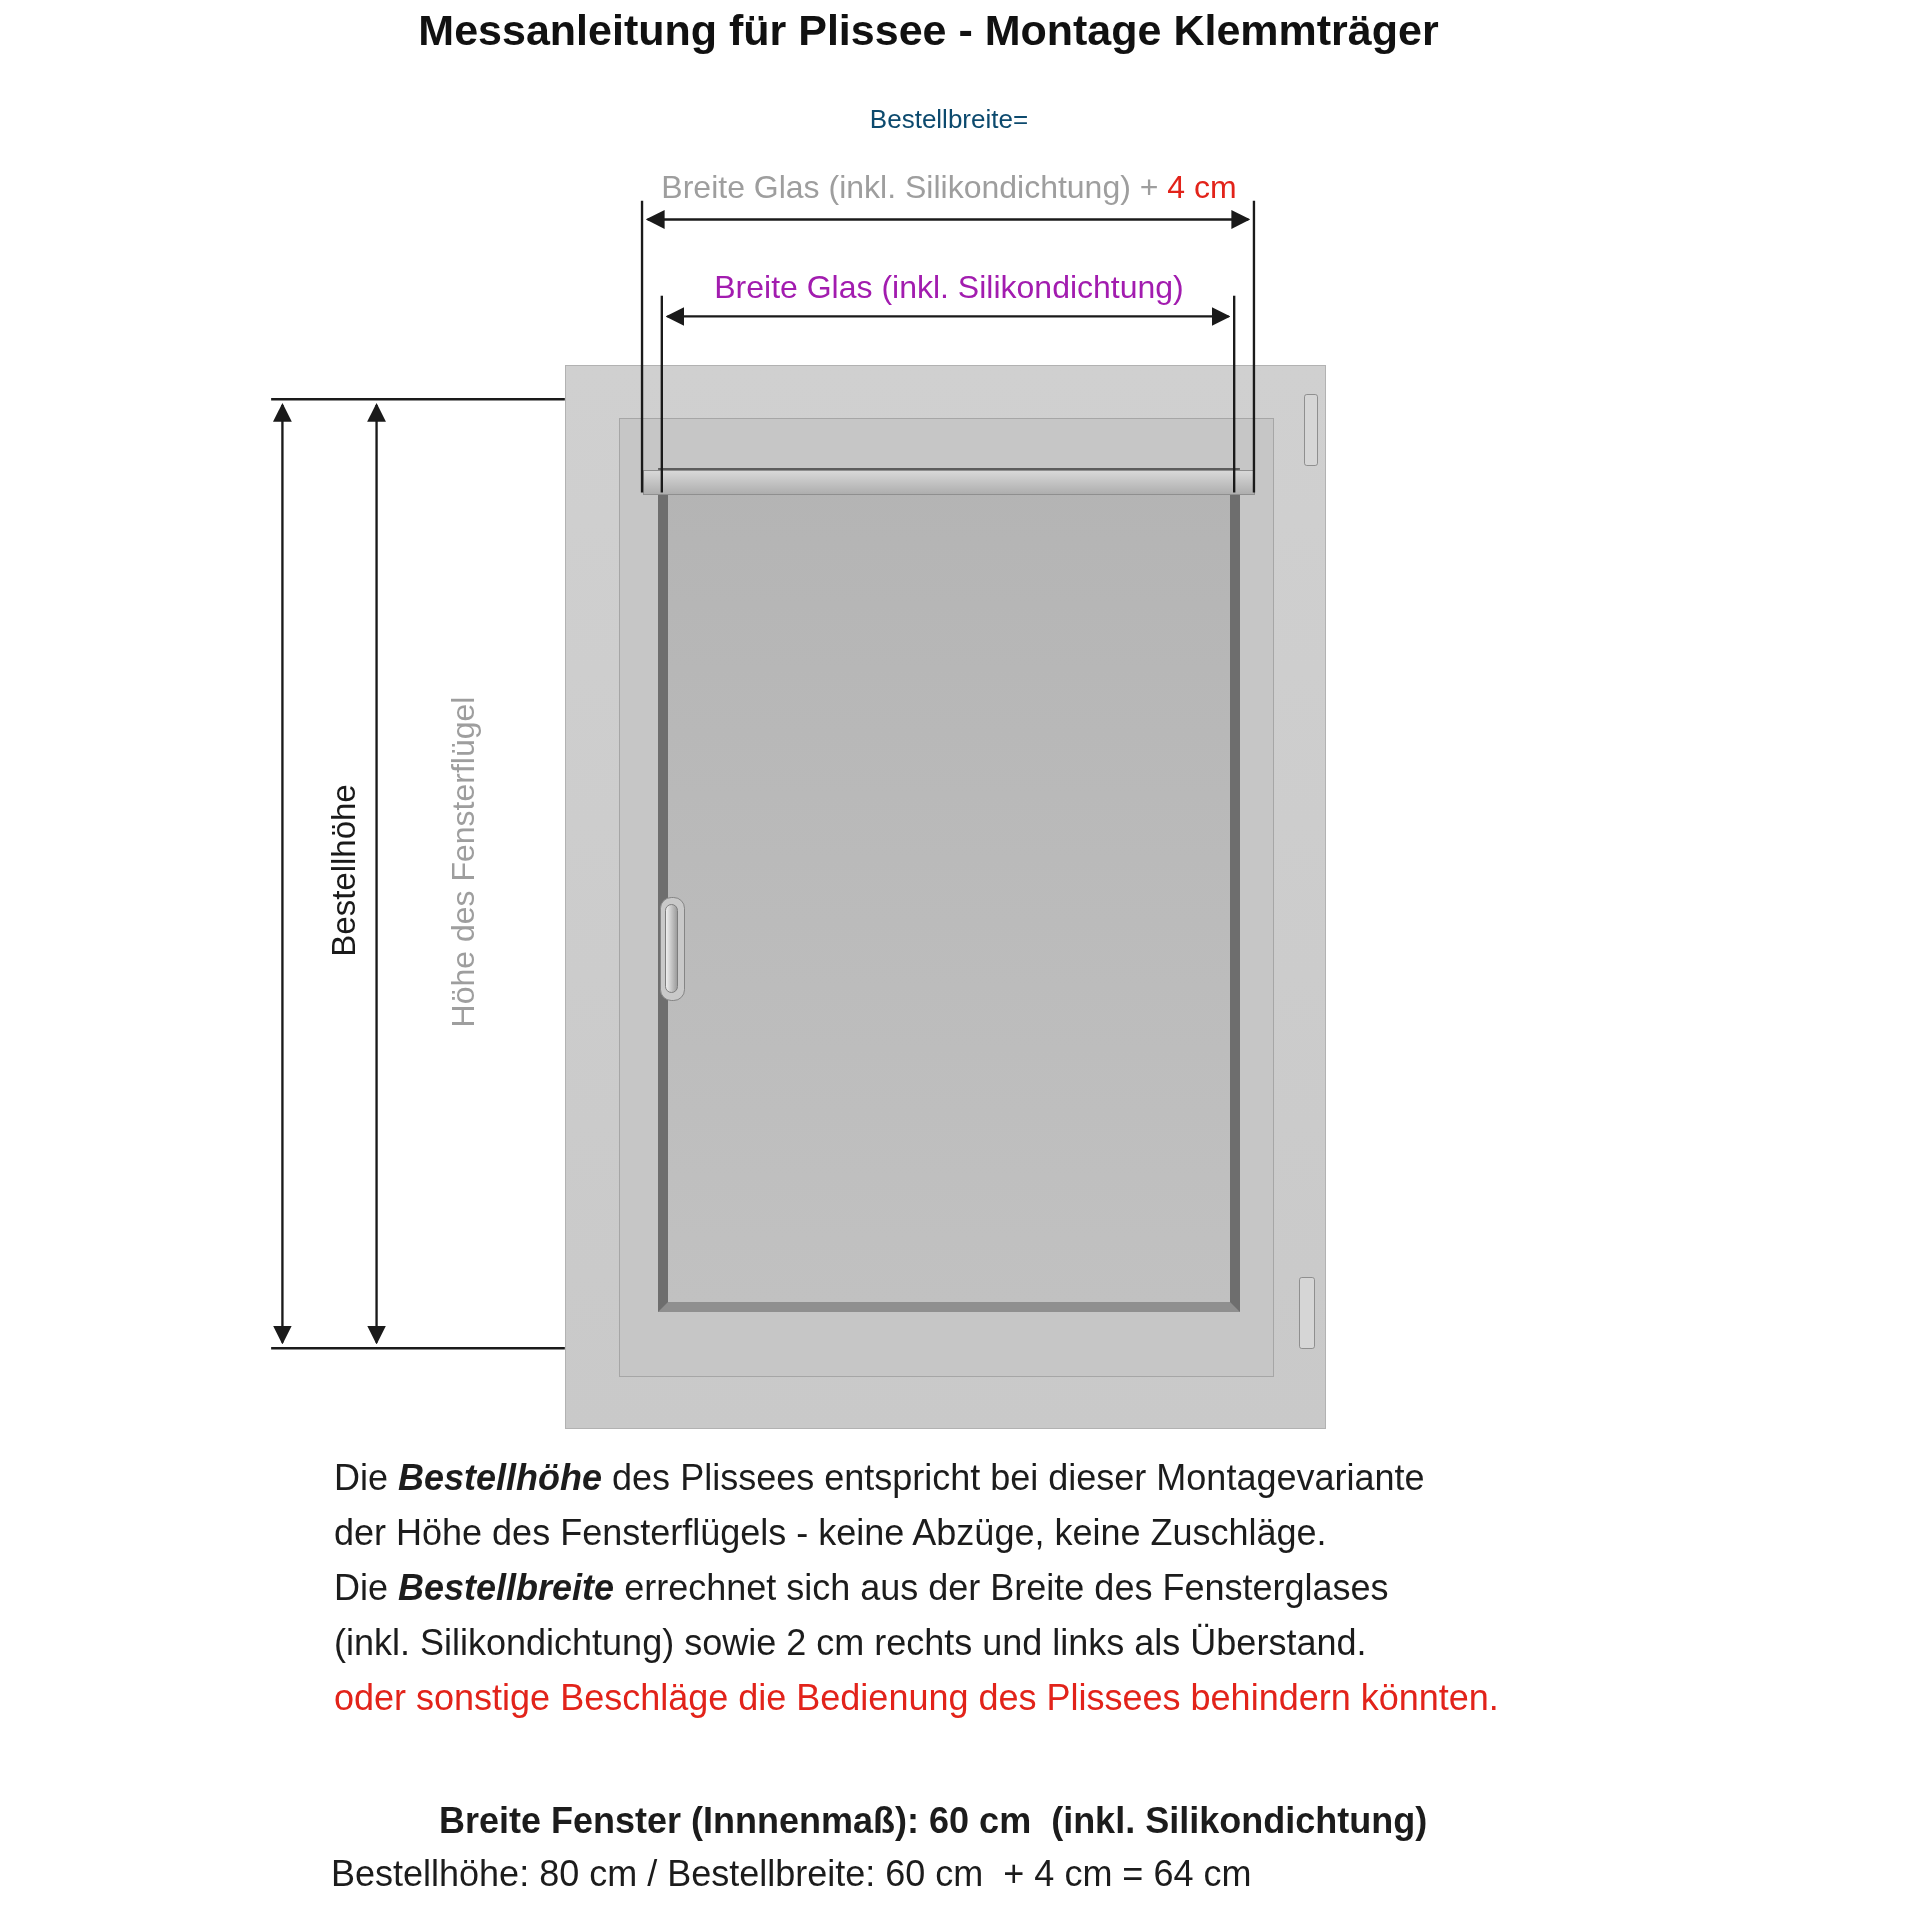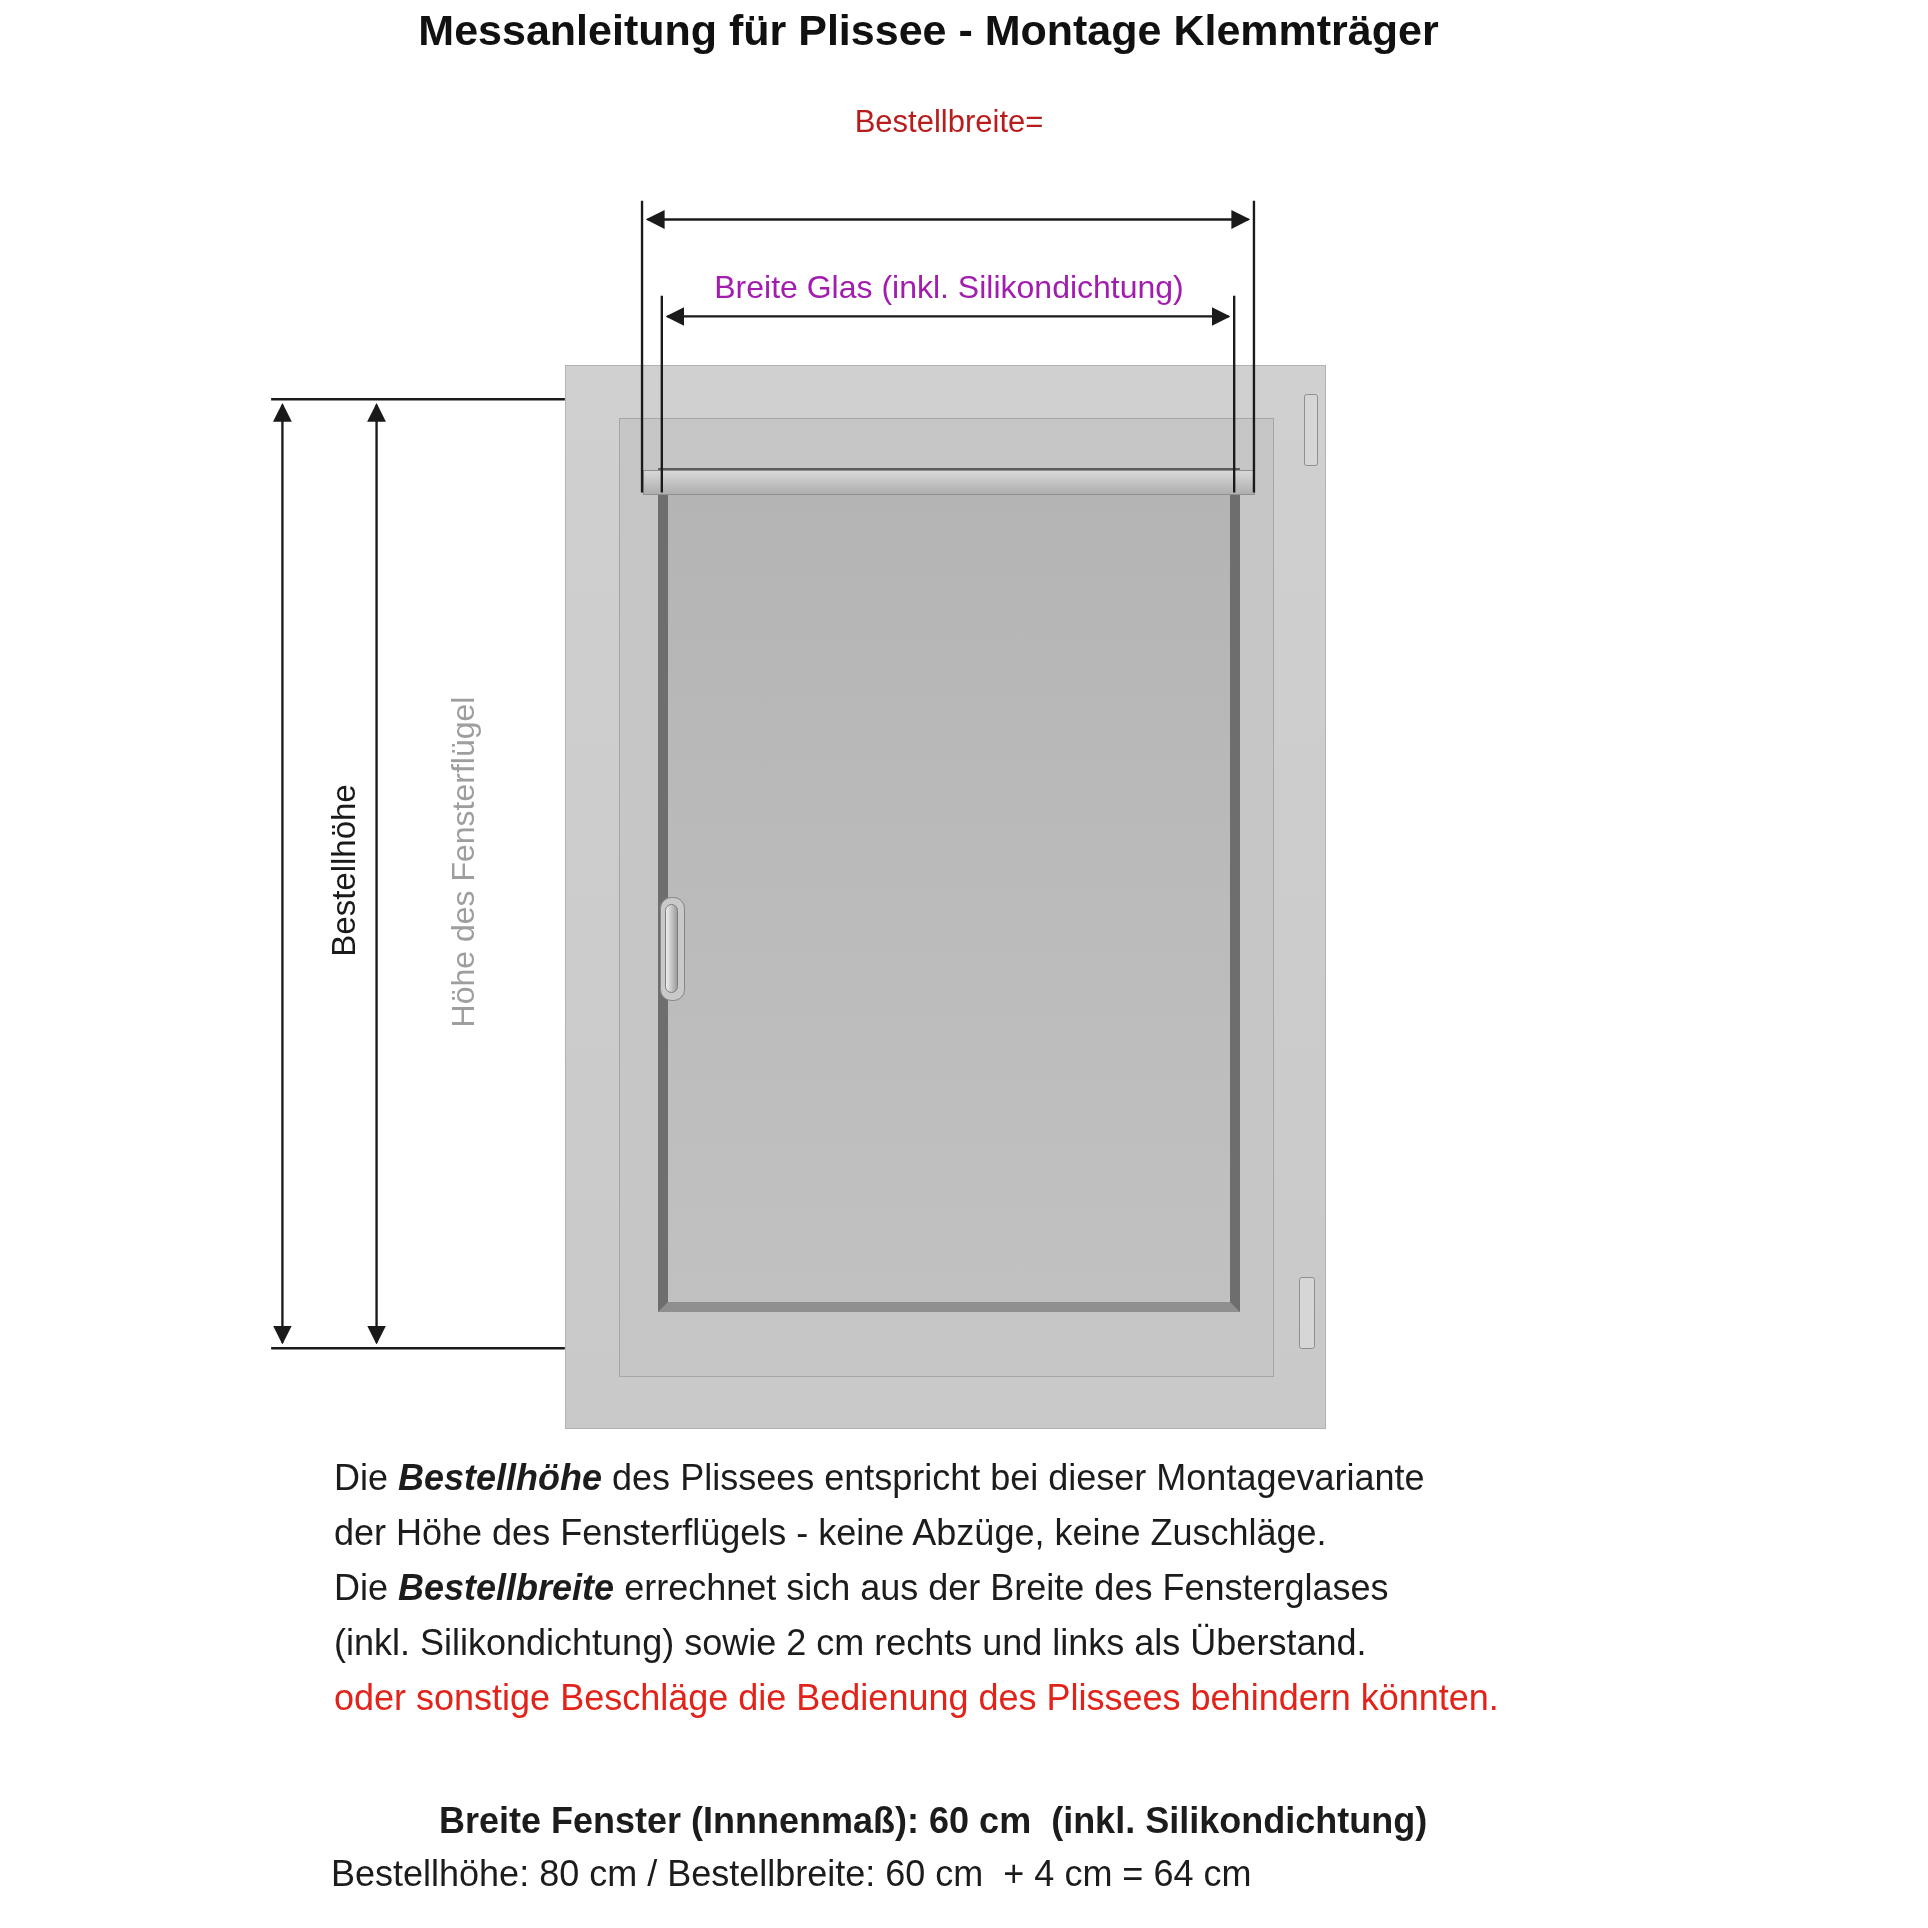--- a/index.html
+++ b/index.html
@@ -23,21 +23,21 @@
     color: #111111;
     margin: 0;
   }
 
   
   .toplabel {
     position: absolute;
     left: 7.5px; width: 1883px;
     text-align: center;
   }
-  .order-width-label { top: 104px; font-size: 31px; color: #b91c1c; }
+  .order-width-label { top: 104px; font-size: 26px; color: #0c4a6e; }
   .glass-plus-label  { top: 169px; font-size: 32px; color: #9e9e9e; }
   .glass-width-label { top: 269px; font-size: 32px; color: #a21caf; }
   .red { color: #e2231a; }
 
   
   .vlabel {
     position: absolute;
     text-align: center;
     transform: rotate(-90deg);
   }
@@ -128,20 +128,21 @@
 </style>
 </head>
 <body>
 
 <div class="page">
 
   <h1 class="title">Messanleitung für Plissee - Montage Klemmträger</h1>
 
   <div class="toplabel order-width-label">Bestellbreite=</div>
 
+  <div class="toplabel glass-plus-label"><span>Breite Glas (inkl. Silikondichtung) + </span><span class="red">4 cm</span></div>
 
   <div class="toplabel glass-width-label">Breite Glas (inkl. Silikondichtung)</div>
 
   <div class="window">
     <div class="sash">
       <div class="glass"></div>
       <div class="handle-plate">
         <div class="handle-lever"></div>
       </div>
     </div>

